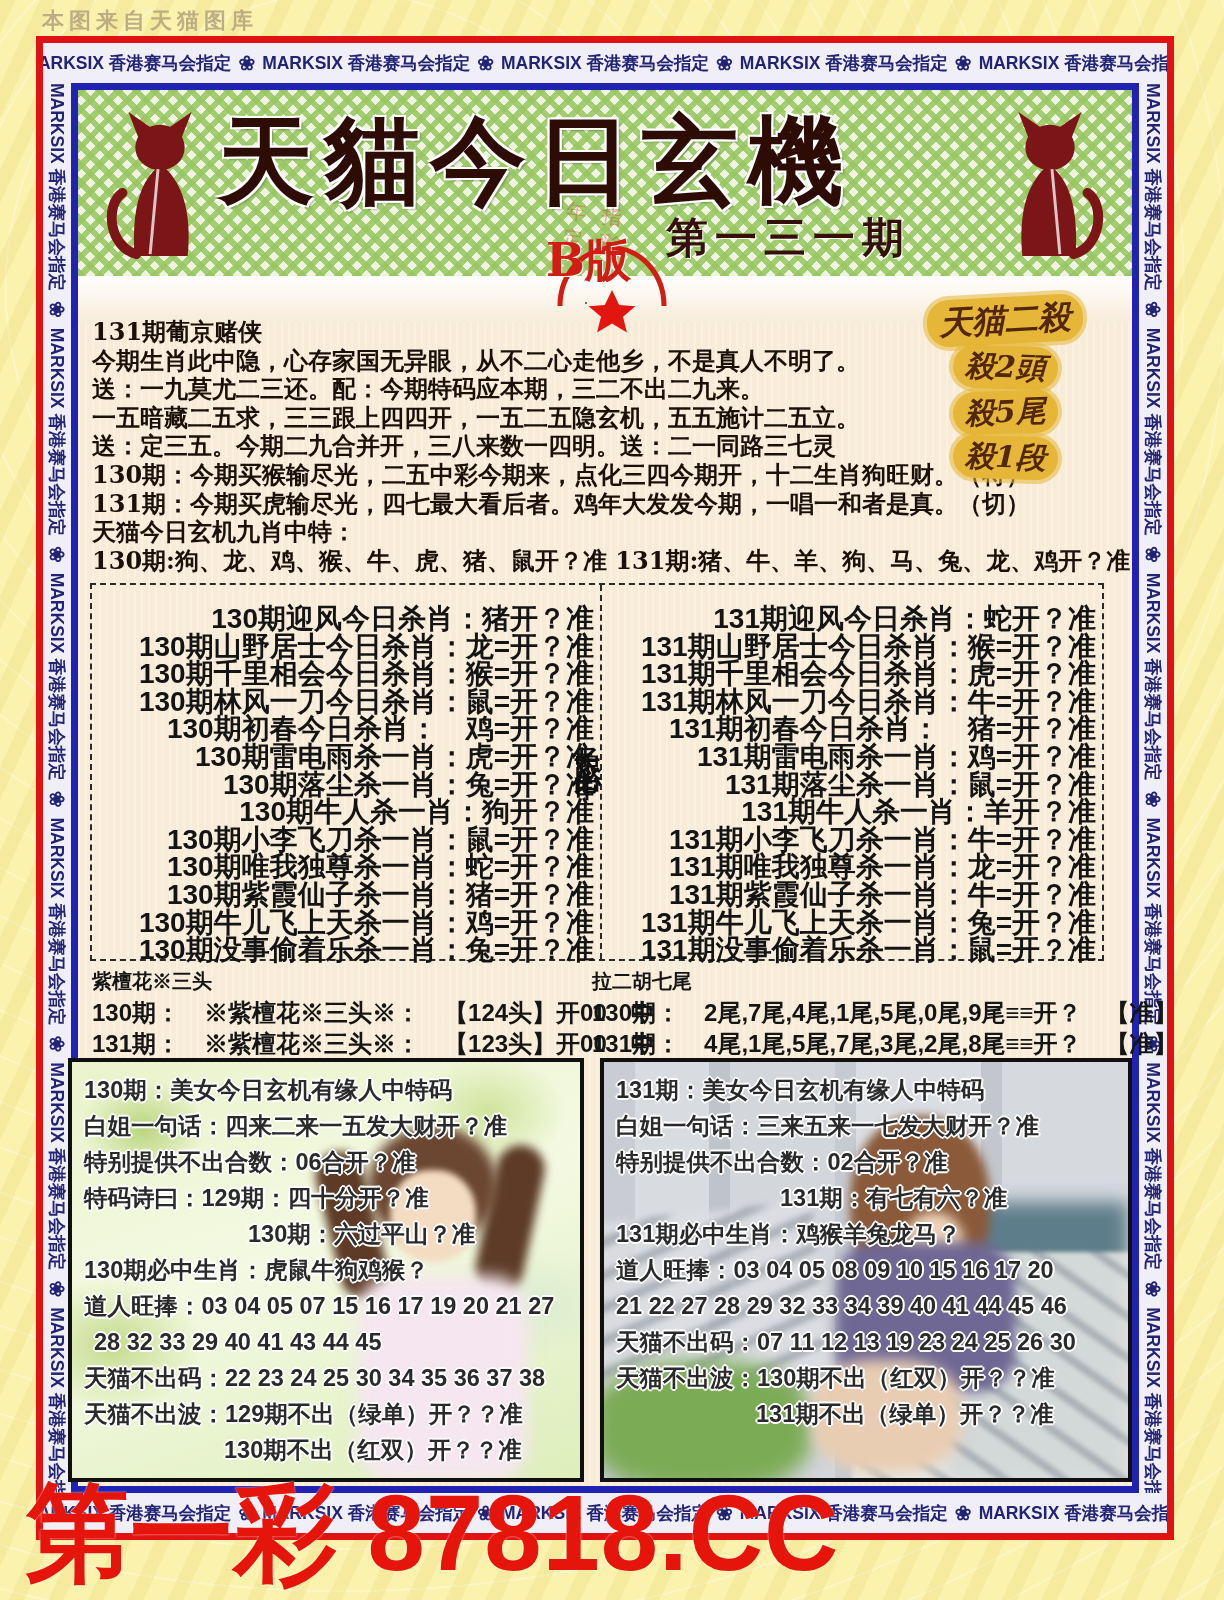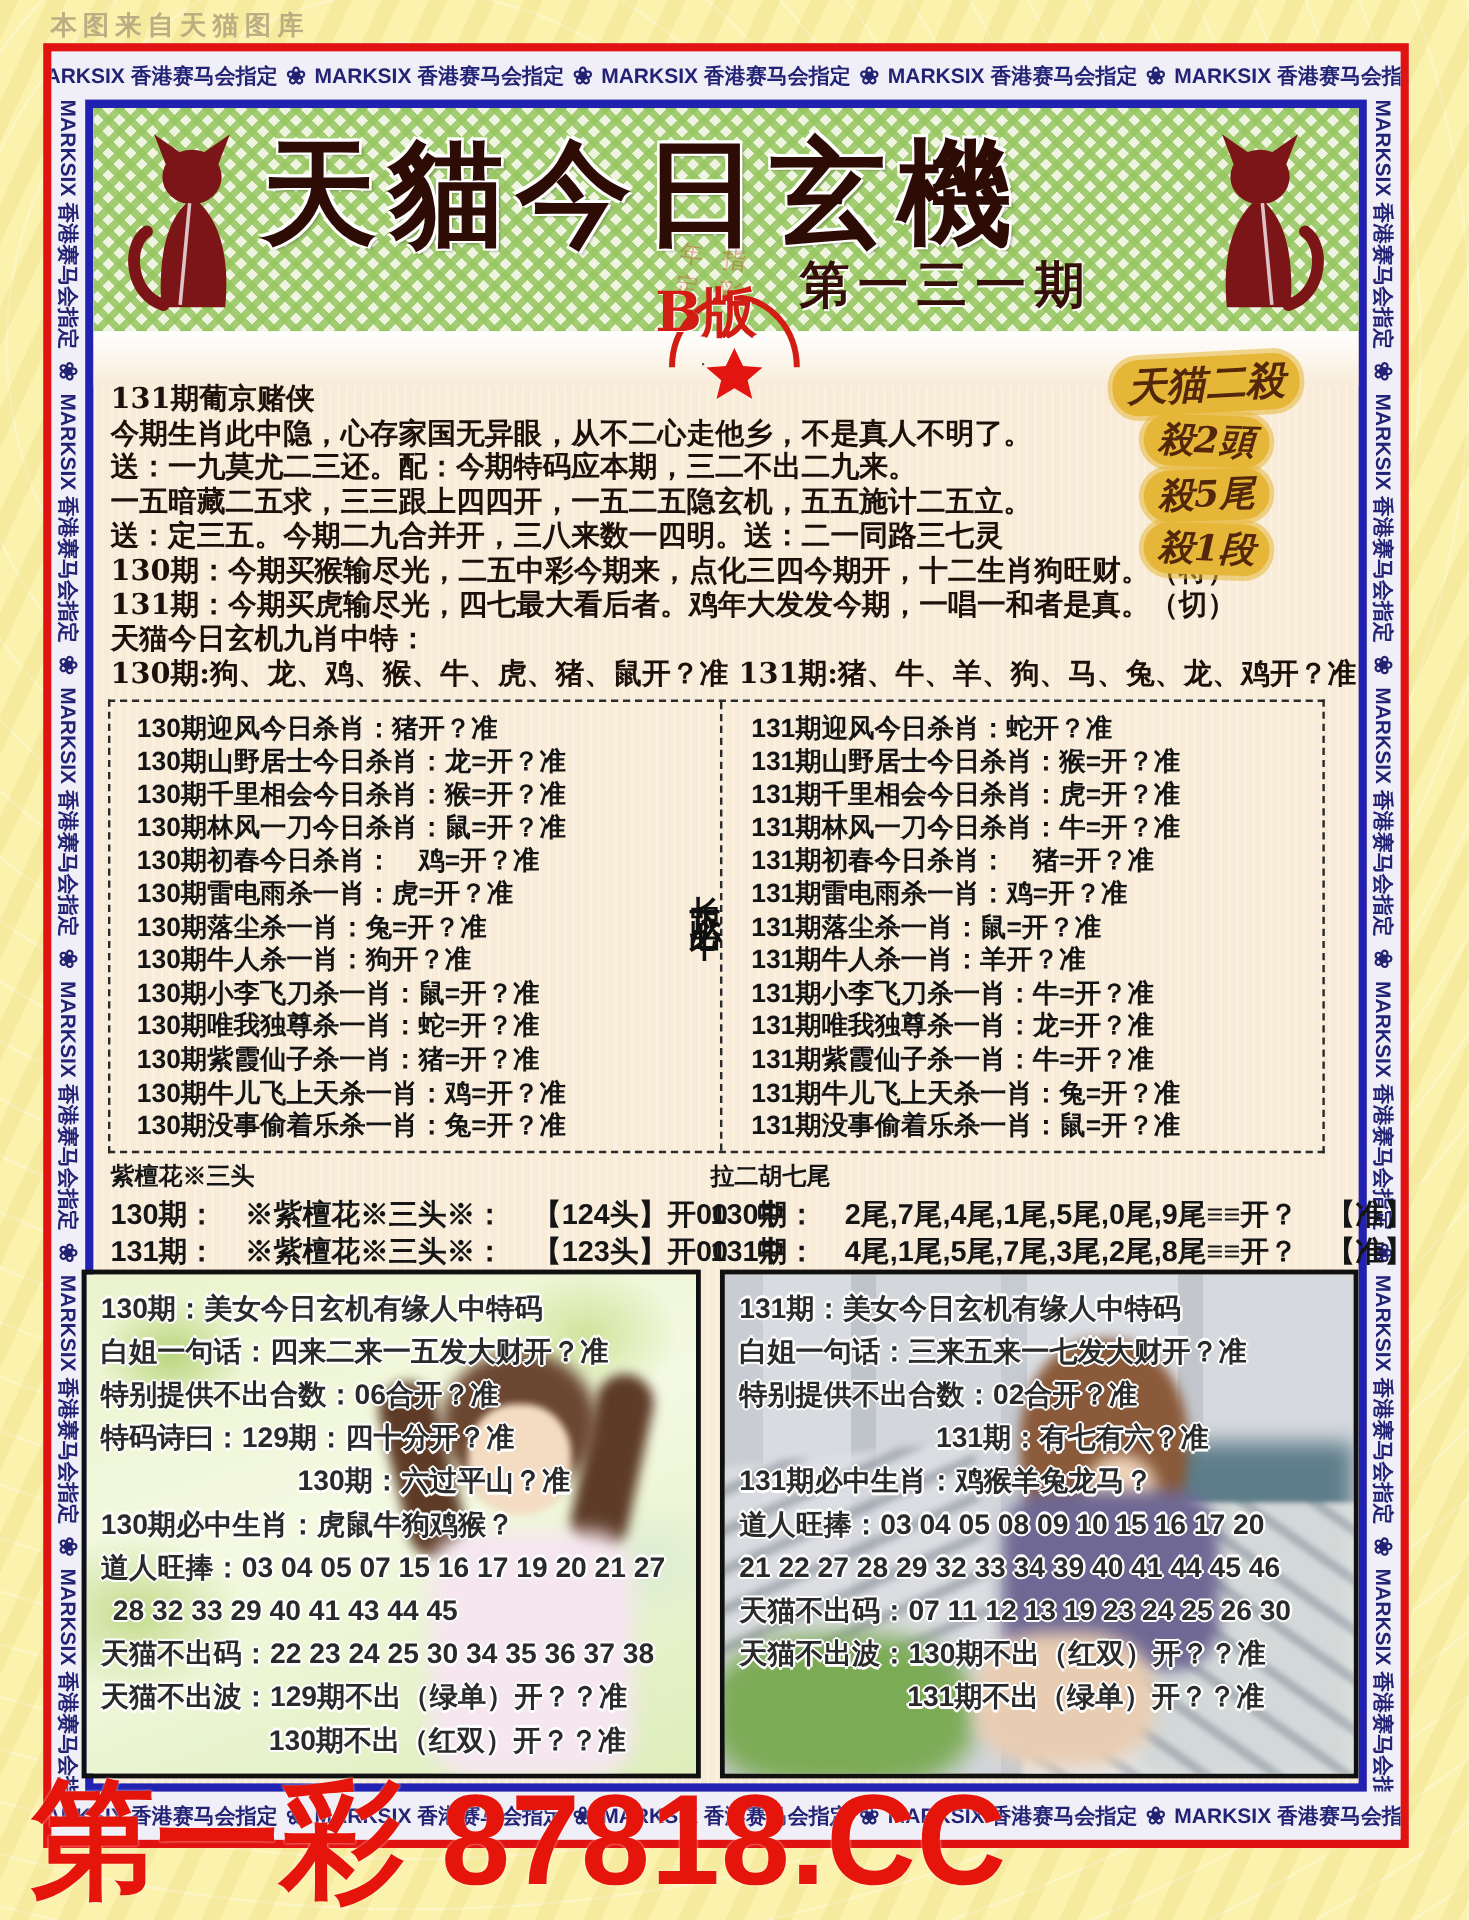--- a/index.html
+++ b/index.html
@@ -63,21 +63,21 @@
     font-family:"DejaVu Serif",serif;font-style:italic;font-weight:bold;color:#53270a;
     box-shadow:0 0 0 4px rgba(229,182,55,.55);}
   .kb-1{font-size:33px;transform:rotate(-3deg);}
   .kb-2{font-size:30px;transform:rotate(2deg);}
   .kb-3{font-size:30px;transform:rotate(-2deg);}
   .kb-4{font-size:30px;transform:rotate(2deg);}
   
   .kill-table{position:absolute;top:493px;left:12px;width:1014px;height:378px;box-sizing:border-box;
     border:2px dashed #2a2a2a;}
   .kt-divider{position:absolute;left:508px;top:0;bottom:0;border-left:2px dashed #2a2a2a;}
-  .kt-col{position:absolute;top:8px;font-weight:bold;font-size:22px;color:#141414;}
+  .kt-col{position:absolute;top:20px;font-weight:bold;font-size:28px;color:#141414;text-align:right;}
   .kt-col div{line-height:27.6px;white-space:nowrap;}
   .kt-left{left:22px;width:480px;}
   .kt-right{left:534px;width:470px;}
   .kt-mid{position:absolute;left:478px;top:140px;writing-mode:vertical-rl;font-size:27px;font-weight:bold;
     color:#101010;letter-spacing:9px;z-index:2;}
   
   .subsec{position:absolute;top:876px;left:14px;width:1030px;height:94px;display:flex;}
   .sub-left{width:500px;}
   .sub-right{flex:1;}
   .sub-title{font-size:20px;font-weight:bold;color:#151515;line-height:31px;white-space:nowrap;}

